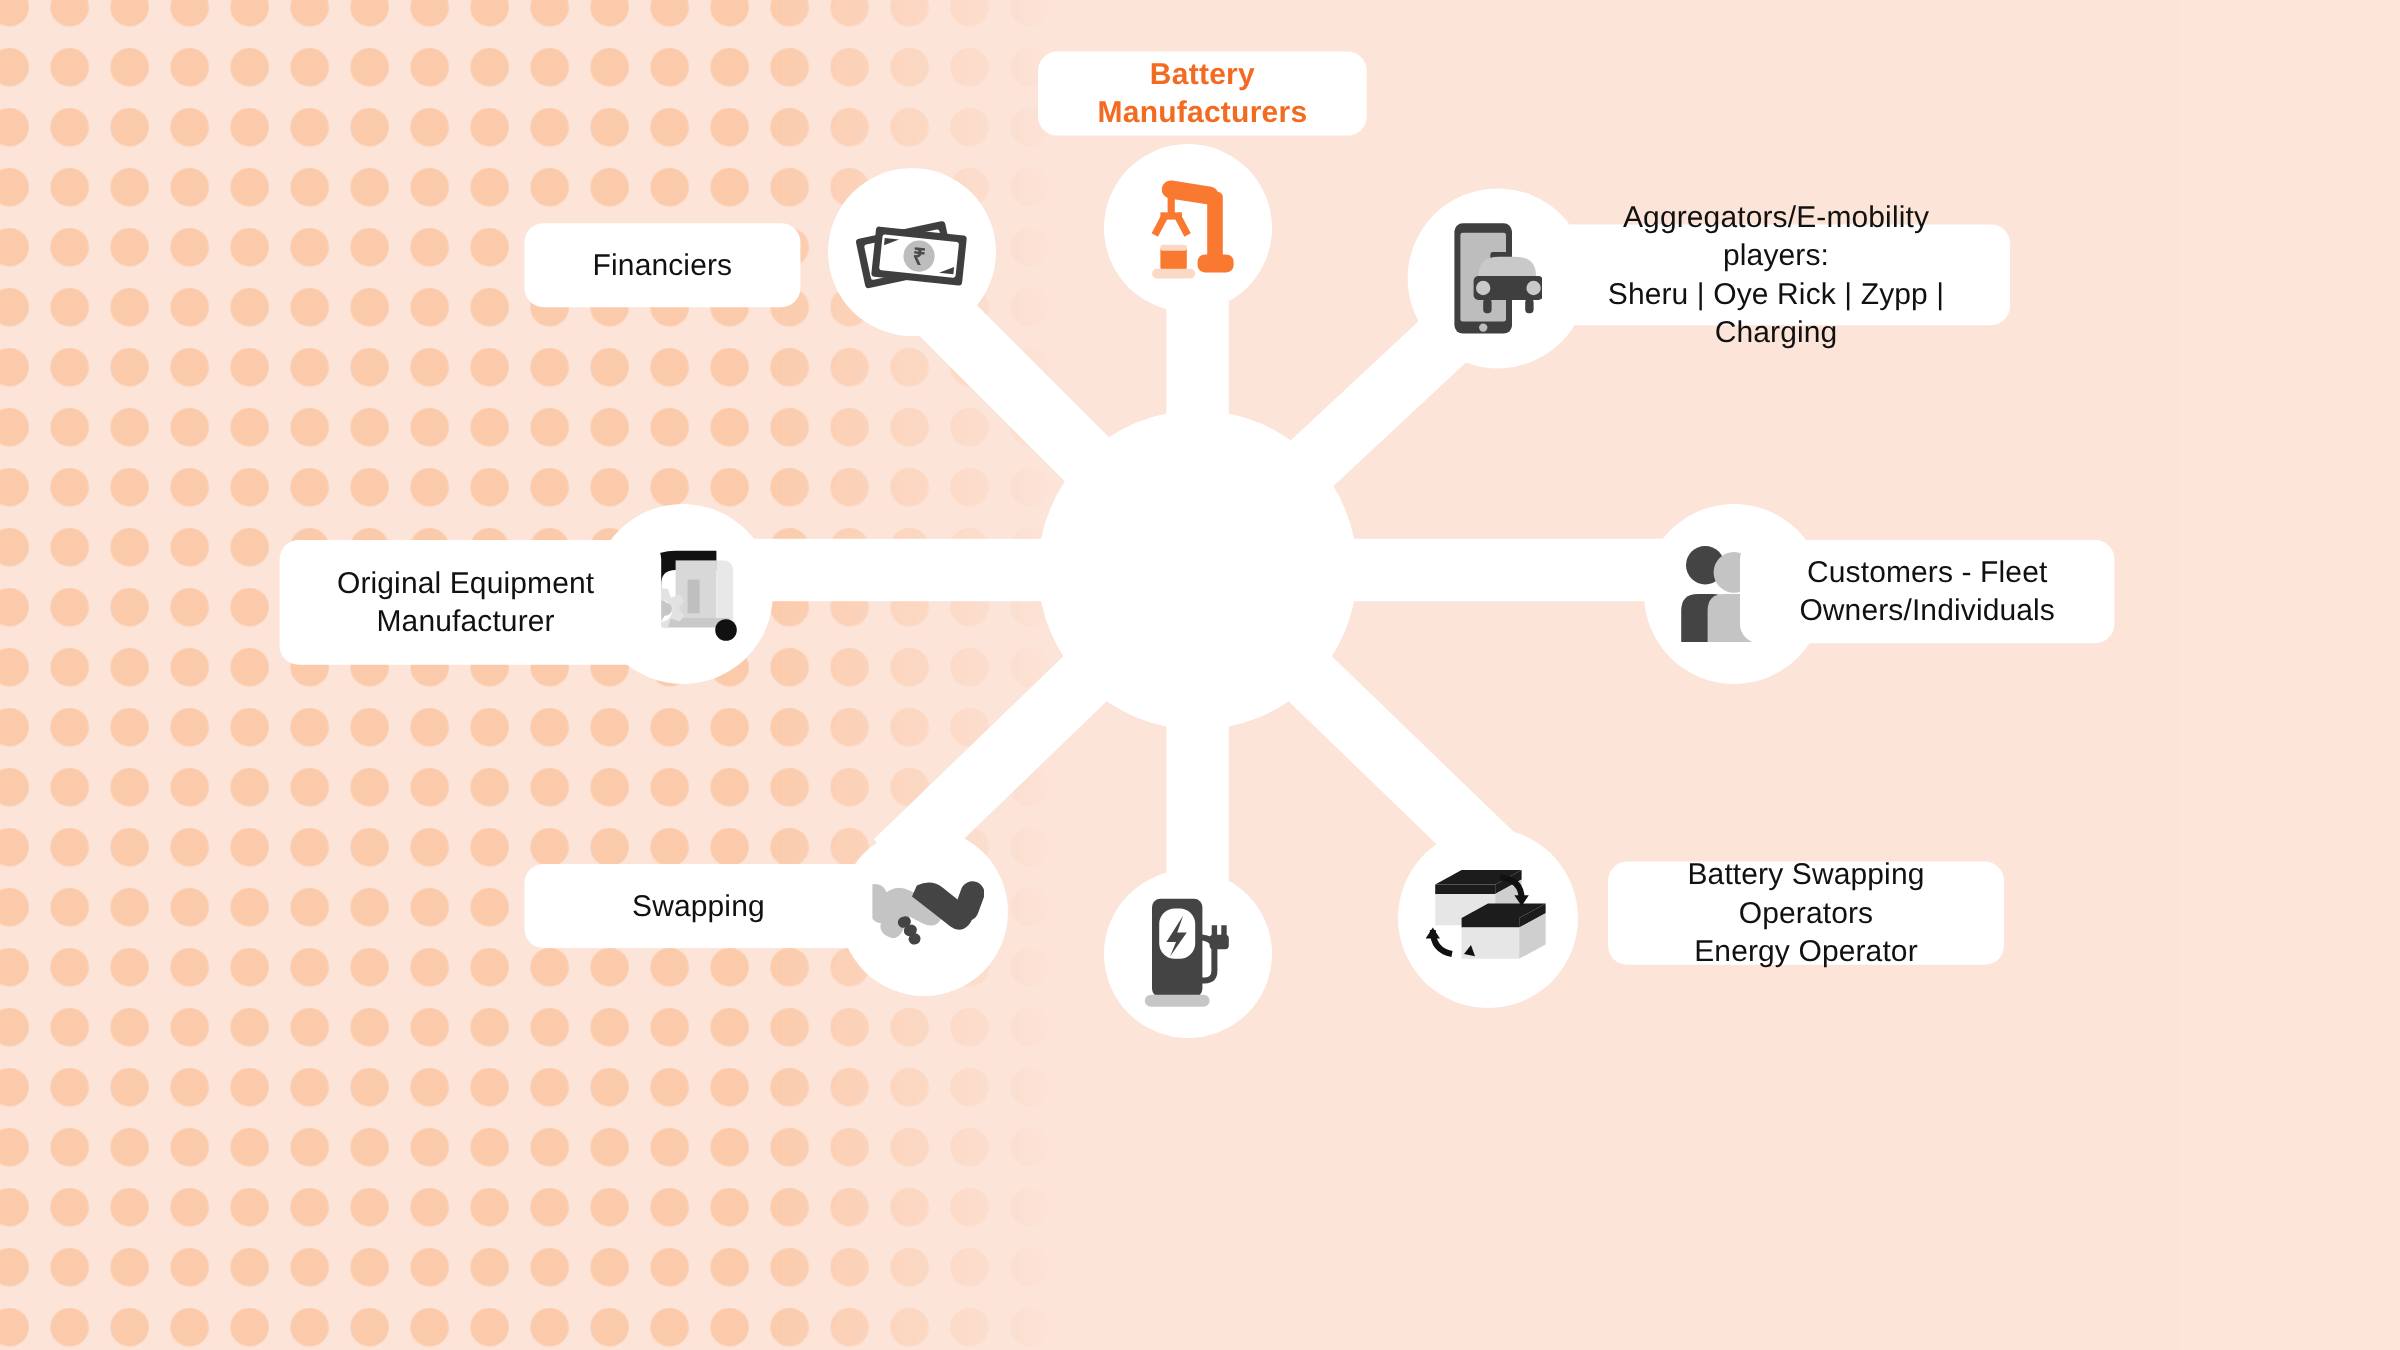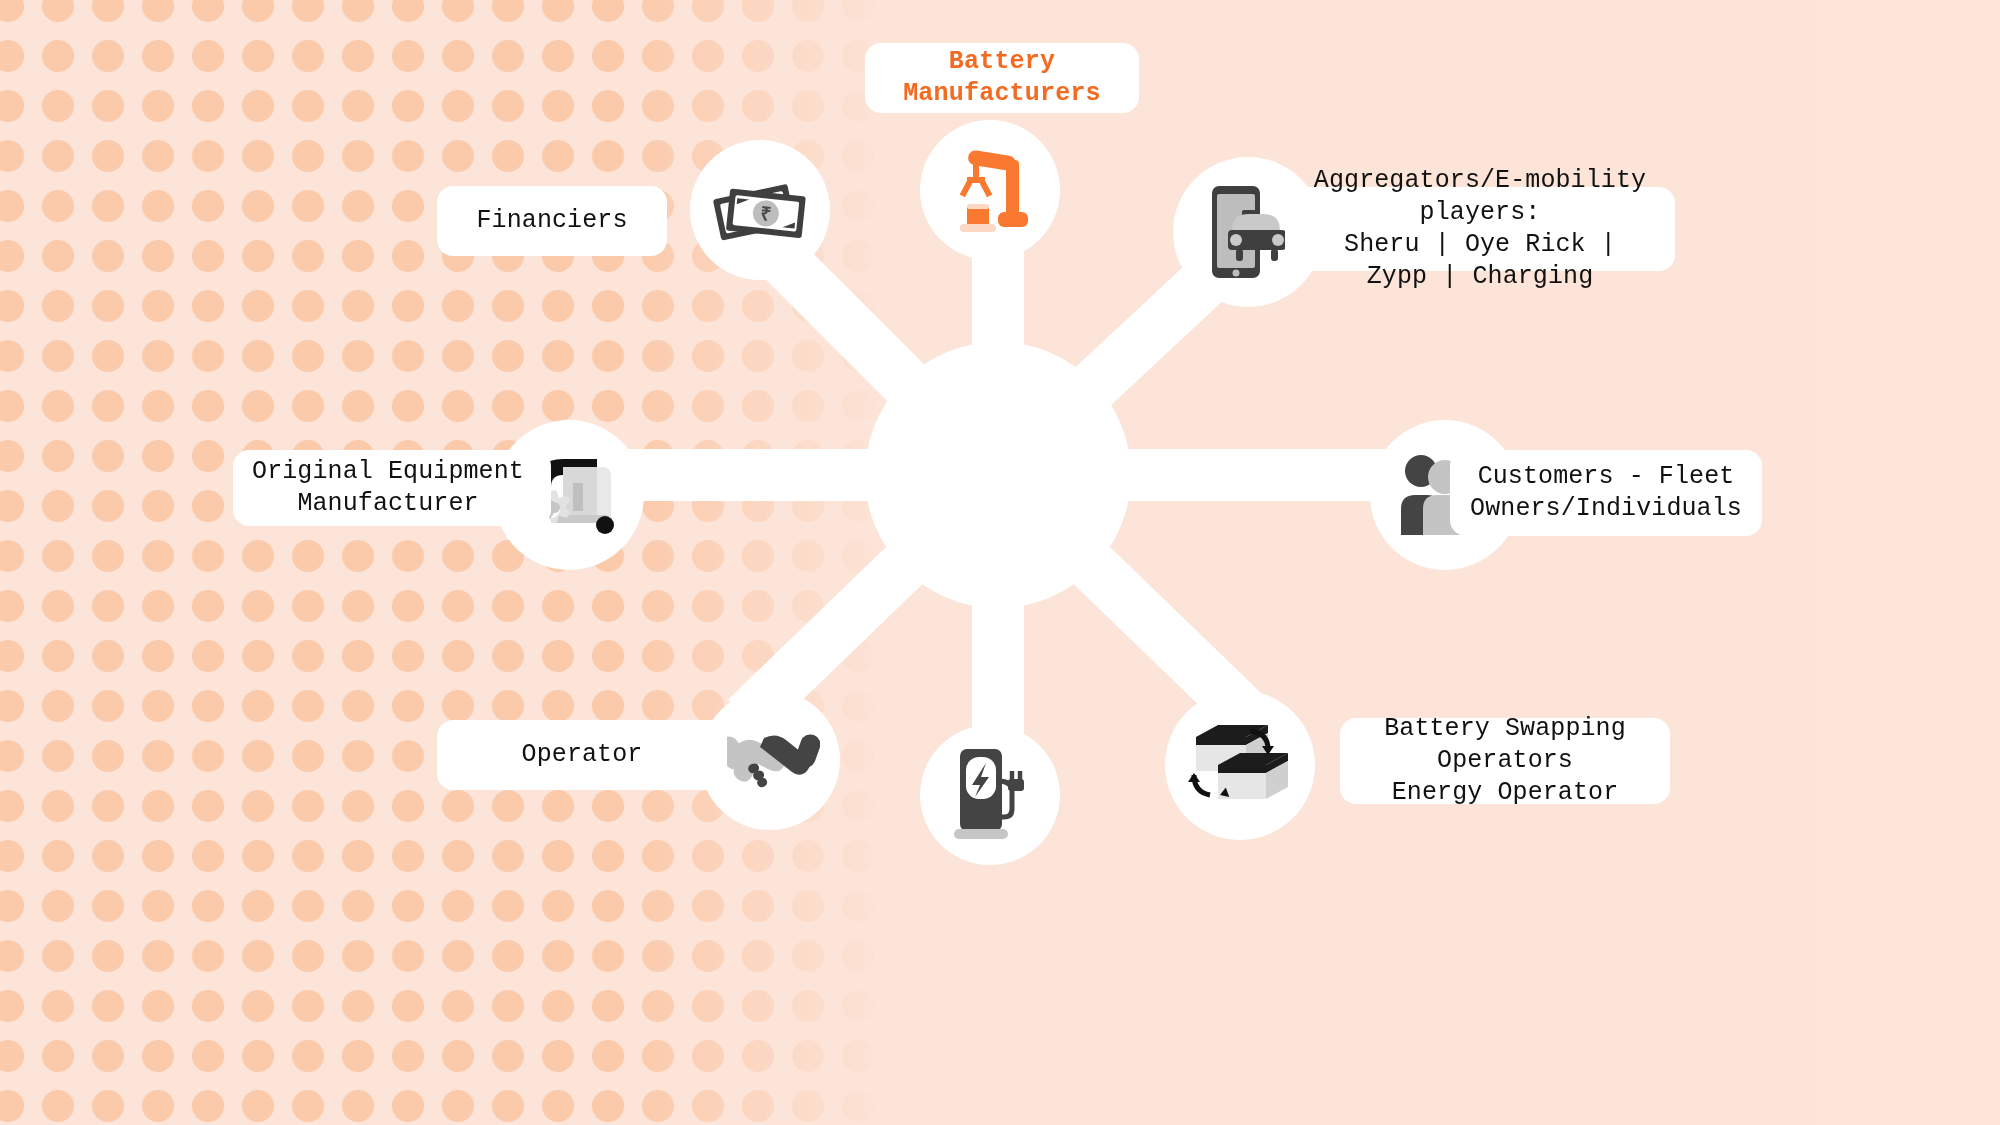--- a/index.html
+++ b/index.html
@@ -76,41 +76,40 @@
     background: #FFFFFF;
     border-radius: 16px;
     display: flex;
     align-items: center;
     justify-content: center;
     padding: 0 26px;
     color: #111111;
     font-size: 25px;
     line-height: 1.28;
     letter-spacing: .1px;
-    font-family: Liberation Mono, monospace;
   }
   .card .txt { text-align: center; white-space: pre-line; }
   .card.accent .txt {
     color: #F36A21;
     font-weight: bold;
     font-size: 25px;
     letter-spacing: .2px;
   }
 
   
   #card-battery   { left: 865px; top: 43px;  width: 274px; height: 70px; }
   #circ-battery   { left: 920px; top: 120px; }
 
   #card-financiers{ left: 437px; top: 186px; width: 230px; height: 70px; }
   #circ-financiers{ left: 690px; top: 140px; }
 
   #card-agg       { left: 1285px; top: 187px; width: 390px; height: 84px; }
   #circ-agg       { left: 1173px; top: 157px; }
 
-  #card-oem       { left: 233px; top: 450px; width: 318px; height: 76px; padding-left: 18px; }
+  #card-oem       { left: 233px; top: 450px; width: 318px; height: 104px; padding-left: 18px; }
   #circ-oem       { left: 494px; top: 420px; }
 
   #card-cust      { left: 1450px; top: 450px; width: 312px; height: 86px; justify-content: center; }
   #circ-cust      { left: 1370px; top: 420px; }
 
   #card-dealers   { left: 437px; top: 720px; width: 290px; height: 70px; }
   #circ-dealers   { left: 700px; top: 690px; }
 
   #card-swap      { left: 1340px; top: 718px; width: 330px; height: 86px; }
   #circ-swap      { left: 1165px; top: 690px; }
@@ -243,21 +242,21 @@
       <path d="M16 26 q10 -10 22 -4 l20 10 q10 5 6 14 q-4 8 -14 4 l-12 -6 l-6 12 q-5 9 -13 4 q-8 -5 -4 -13 Z" fill="#C4C4C4"></path>
       <path d="M44 18 q12 -6 22 2 l20 16 q8 7 1 15 q-7 7 -15 1 l-14 -11 l-18 -14 Z" fill="#444444"></path>
       <g fill="#444444">
         <rect x="28" y="44" width="11" height="9" rx="4.5" transform="rotate(-18 33 48)"></rect>
         <rect x="33" y="51" width="11" height="9" rx="4.5" transform="rotate(-18 38 55)"></rect>
         <rect x="37" y="58" width="10" height="9" rx="4.5" transform="rotate(-18 42 62)"></rect>
       </g>
     </svg>
   </div>
   <div class="card" id="card-dealers">
-    <span class="txt">Operator</span>
+    <span class="txt">Swapping</span>
   </div>
 
   <div class="node-circle big" id="circ-swap">
     <svg width="104" height="100" viewBox="0 0 104 100">
 
       <g>
         <path d="M8 22 L30 10 L80 10 L58 22 Z" fill="#1C1C1C"></path>
         <path d="M8 22 L58 22 L58 30 L8 30 Z" fill="#1C1C1C"></path>
         <path d="M58 22 L80 10 L80 18 L58 30 Z" fill="#1C1C1C"></path>
         <path d="M8 30 L58 30 L58 56 L8 56 Z" fill="#E6E6E6"></path>

